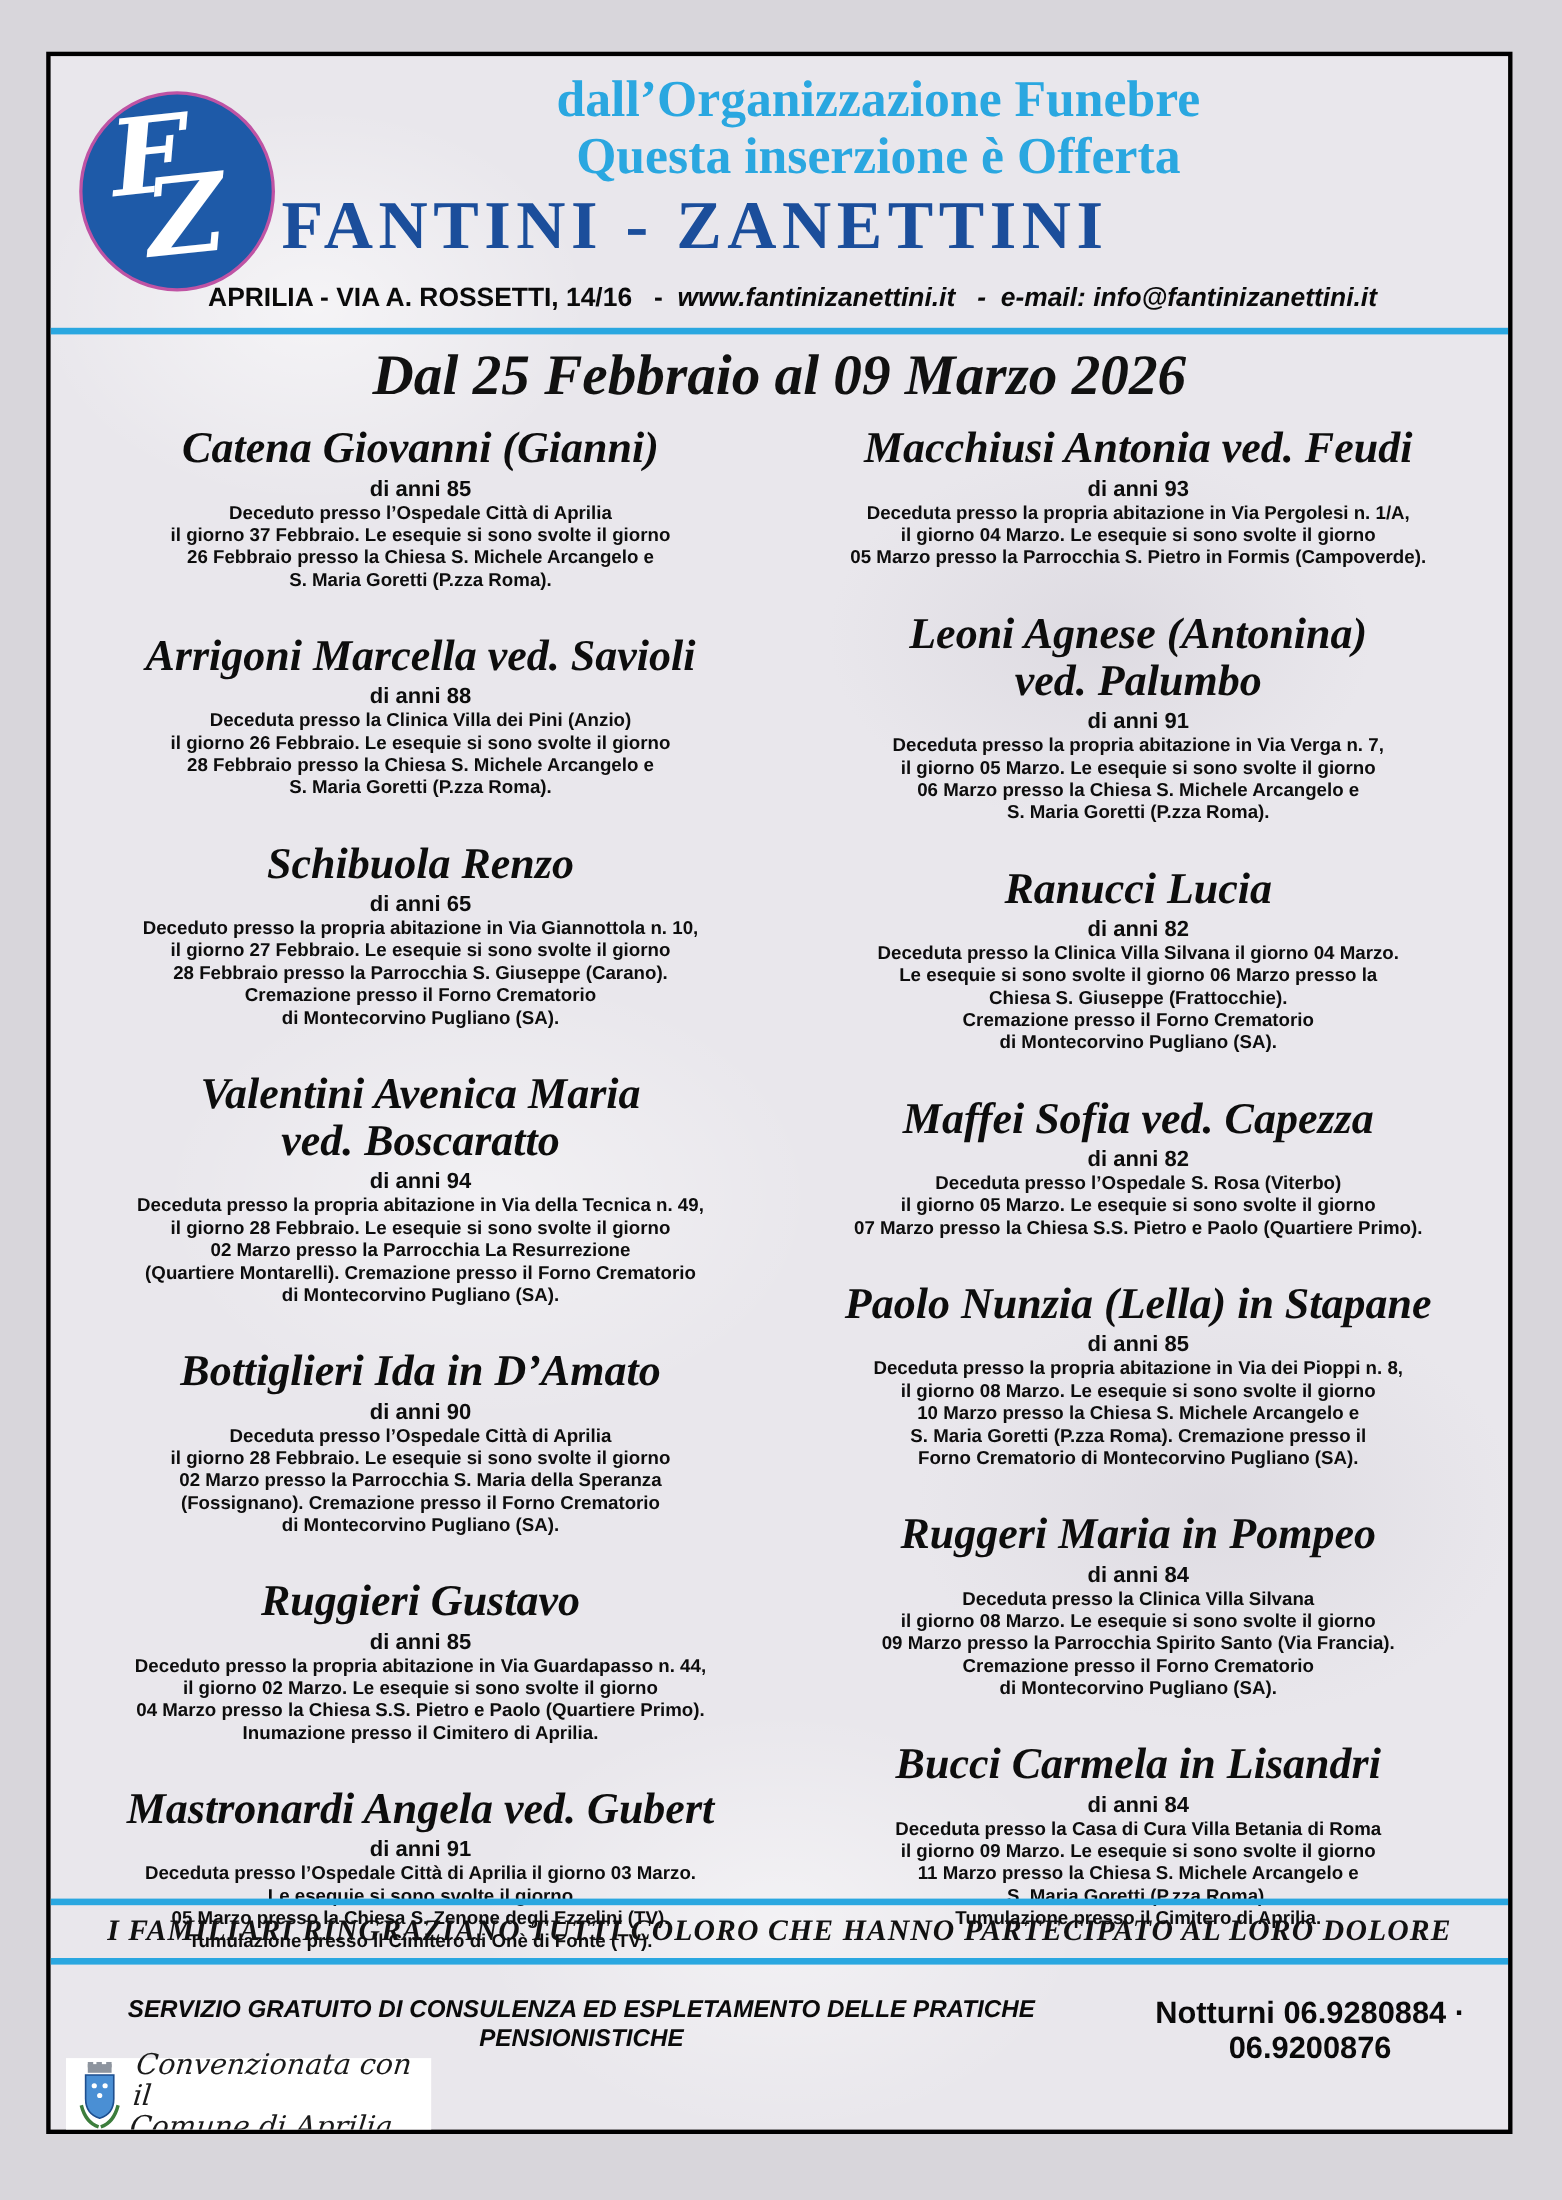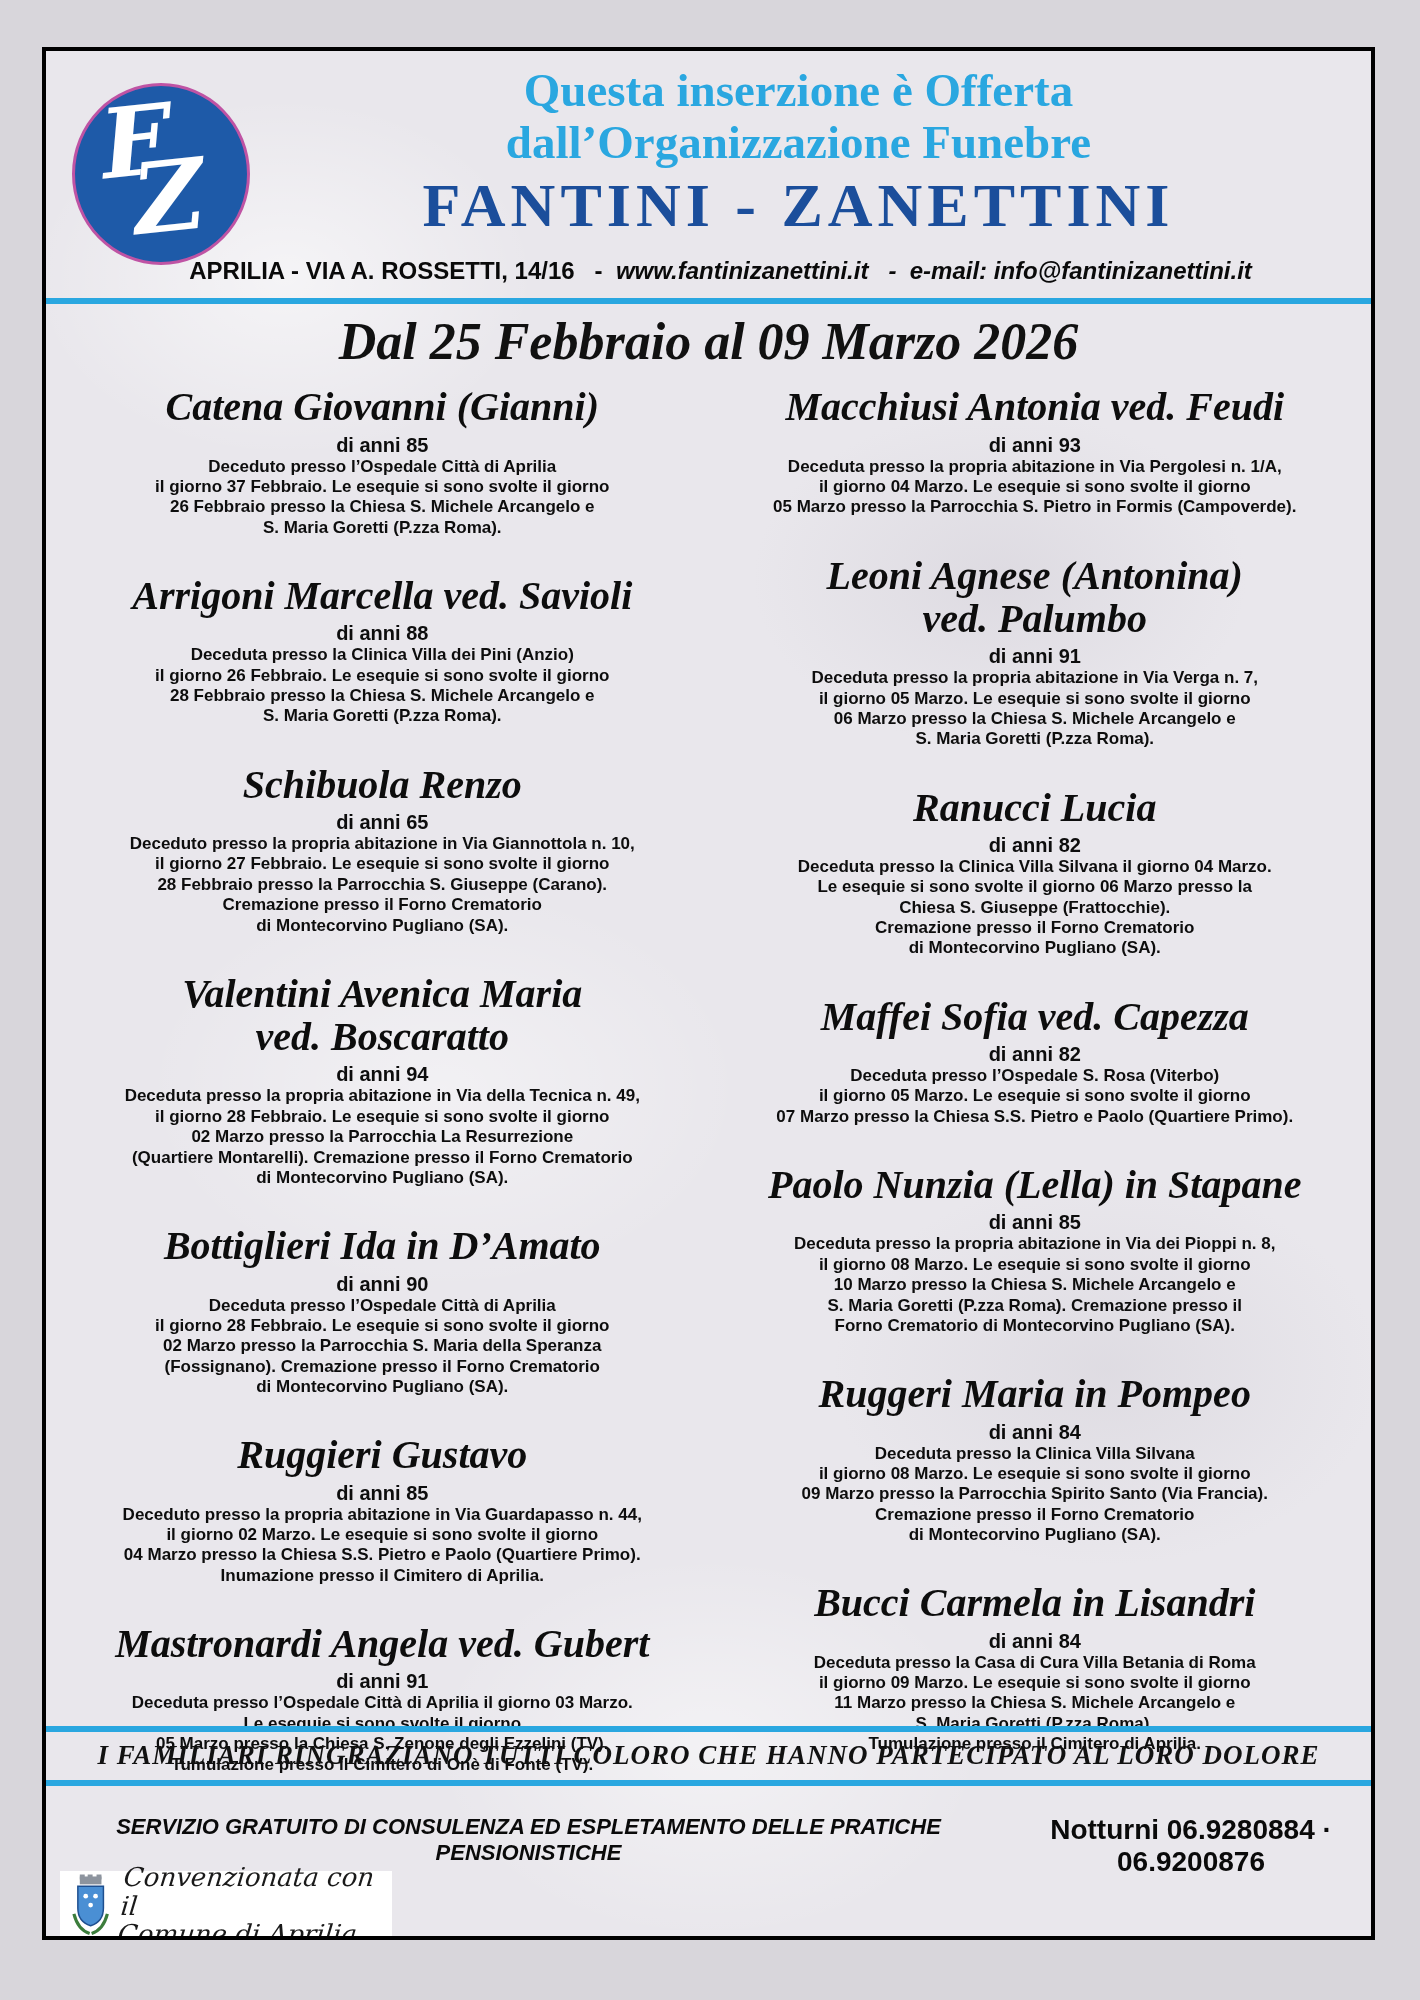--- a/index.html
+++ b/index.html
@@ -32,21 +32,21 @@
     font-style:italic; font-weight:bold; line-height:1;
   }
   .fz-logo .f{ left:26px; top:8px;  font-size:96px; transform:rotate(-6deg); }
   .fz-logo .z{ left:58px; top:62px; font-size:98px; transform:rotate(-6deg); }
   .offer{
     margin-left:210px; margin-right:30px; text-align:center;
     font-family:"Liberation Serif", serif; font-weight:bold;
     font-size:47px; line-height:1.1; color:#2aa7e0;
   }
   .brand{
-    margin-left:210px; margin-right:30px; text-align:center;
+    margin-left:210px; margin-right:30px; text-align:left;
     font-family:"Liberation Serif", serif; font-weight:bold;
     font-size:62px; letter-spacing:5px; color:#1b4e9b; margin-top:2px;
   }
   .address{
     text-align:center; margin-top:16px; font-size:24px; font-weight:bold; color:#0a0a0a;margin-left:24px;
   }
   .address .it{ font-style:italic; }
   .rule{ height:6px; background:#2aa7e0; margin-top:13px; }
   .period{
     text-align:center; margin-top:8px;
@@ -100,22 +100,22 @@
 <body>
 
 <div class="frame">
 
   <div class="header">
     <div class="fz-logo">
       <span class="f">F</span>
       <span class="z">Z</span>
     </div>
     <div class="offer">
+      <div>dall’Organizzazione Funebre</div>
       <div>Questa inserzione è Offerta</div>
-      <div>dall’Organizzazione Funebre</div>
     </div>
     <div class="brand">FANTINI - ZANETTINI</div>
     <div class="address">
       <span>APRILIA - VIA A. ROSSETTI, 14/16</span>
       <span>&nbsp; - &nbsp;</span><span class="it">www.fantinizanettini.it</span>
       <span class="it">&nbsp; - &nbsp;</span><span class="it">e-mail: info@fantinizanettini.it</span>
     </div>
     <div class="rule"></div>
     <div class="period">Dal 25 Febbraio al 09 Marzo 2026</div>
   </div>

